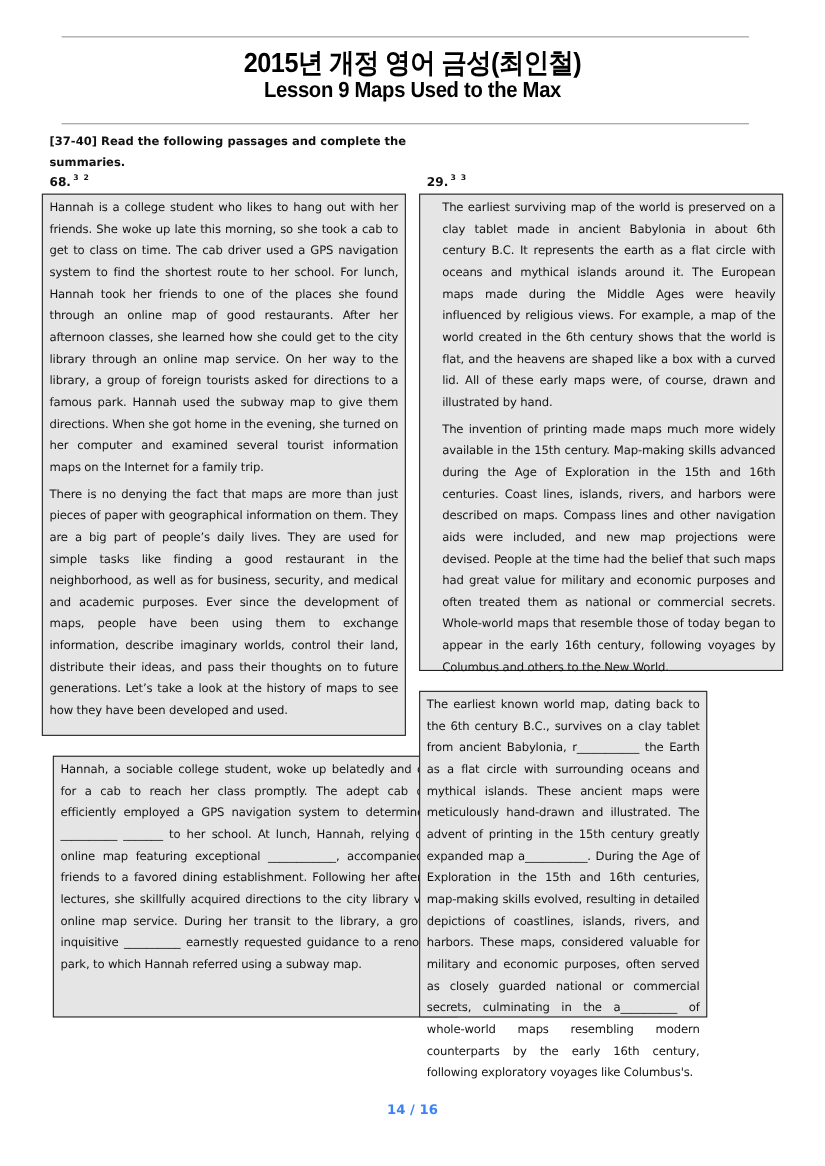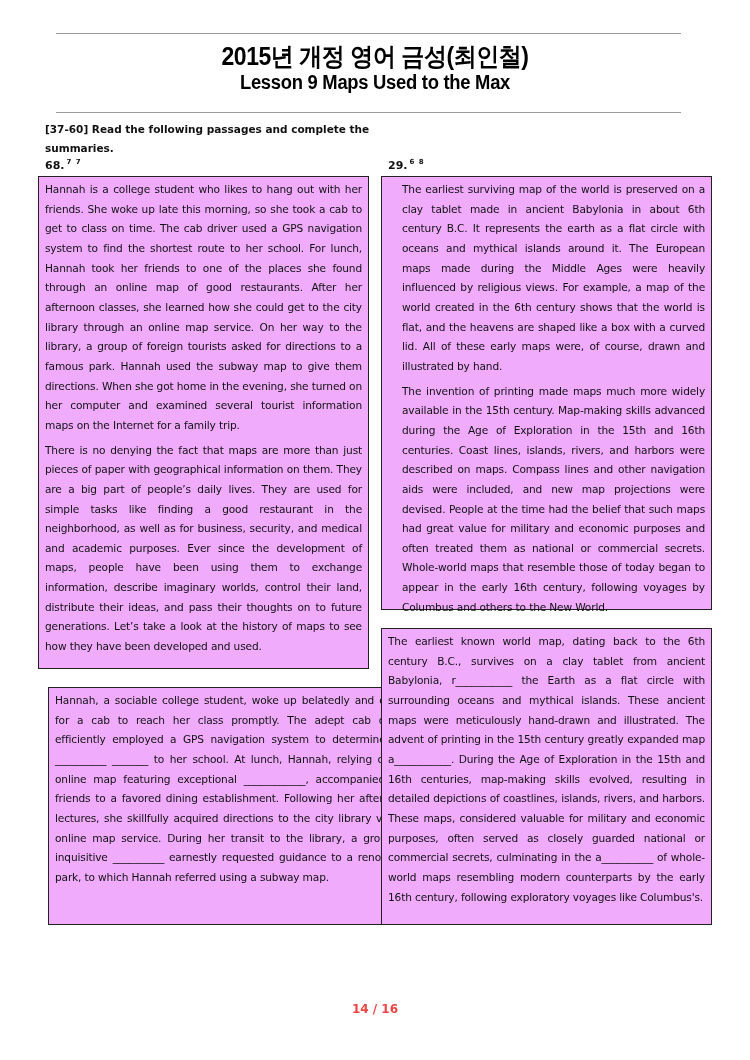--- a/index.html
+++ b/index.html
@@ -75,64 +75,64 @@
       margin-left: 2px;
       letter-spacing: 1px;
     }
     .qlabel.left { left: 45px; }
     .qlabel.right { left: 388px; }
     .box {
       position: absolute;
       border: 1.3px solid #222;
       box-sizing: border-box;
       padding: 3px 6px 4px 6px;
-      background: #f0abfc;
+      background: #e5e5e5;
     }
     .box p {
       margin: 0;
       font-family: "DejaVu Sans", sans-serif;
       font-size: 10.6px;
       line-height: 19.65px;
       text-align: justify;
       letter-spacing: -0.15px;
       color: #111;
     }
     .box p + p {
       margin-top: 5px;
     }
     #box-l1 { left: 38px; top: 176px; width: 331px; height: 493px; }
     #box-l2 { left: 48px; top: 687px; width: 368px; height: 238px; }
     #box-r1 { left: 381px; top: 176px; width: 331px; height: 434px; padding-left: 20px; }
-    #box-r2 { left: 381px; top: 628px; width: 331px; height: 297px; }
+    #box-r2 { left: 381px; top: 628px; width: 262px; height: 297px; }
     .pagenum {
       position: absolute;
       left: 0;
       width: 750px;
       top: 1002px;
       text-align: center;
       font-weight: bold;
       font-size: 12px;
-      color: #ef4444;
+      color: #3b82f6;
     }
   </style>
 </head>
 <body>
 
 <div class="rule top"></div>
 <div class="title">2015년 개정 영어 금성(최인철)</div>
 <div class="subtitle">Lesson 9 Maps Used to the Max</div>
 <div class="rule bottom"></div>
 
-<div class="instruction">[37-60] Read the following passages and complete the summaries.</div>
+<div class="instruction">[37-40] Read the following passages and complete the summaries.</div>
 
 <div class="qlabel left">
-  <span>68.</span><span class="sup">7 7</span>
+  <span>68.</span><span class="sup">3 2</span>
 </div>
 <div class="qlabel right">
-  <span>29.</span><span class="sup">6 8</span>
+  <span>29.</span><span class="sup">3 3</span>
 </div>
 
 <div class="box" id="box-l1">
   <p>Hannah is a college student who likes to hang out with her friends. She woke up late this morning, so she took a cab to get to class on time. The cab driver used a GPS navigation system to find the shortest route to her school. For lunch, Hannah took her friends to one of the places she found through an online map of good restaurants. After her afternoon classes, she learned how she could get to the city library through an online map service. On her way to the library, a group of foreign tourists asked for directions to a famous park. Hannah used the subway map to give them directions. When she got home in the evening, she turned on her computer and examined several tourist information maps on the Internet for a family trip.</p>
   <p>There is no denying the fact that maps are more than just pieces of paper with geographical information on them. They are a big part of people’s daily lives. They are used for simple tasks like finding a good restaurant in the neighborhood, as well as for business, security, and medical and academic purposes. Ever since the development of maps, people have been using them to exchange information, describe imaginary worlds, control their land, distribute their ideas, and pass their thoughts on to future generations. Let’s take a look at the history of maps to see how they have been developed and used.</p>
 </div>
 
 <div class="box" id="box-l2">
   <p>Hannah, a sociable college student, woke up belatedly and opted for a cab to reach her class promptly. The adept cab driver efficiently employed a GPS navigation system to determine the __________ _______ to her school. At lunch, Hannah, relying on an online map featuring exceptional ____________, accompanied her friends to a favored dining establishment. Following her afternoon lectures, she skillfully acquired directions to the city library via an online map service. During her transit to the library, a group of inquisitive __________ earnestly requested guidance to a renowned park, to which Hannah referred using a subway map.</p>
 </div>

